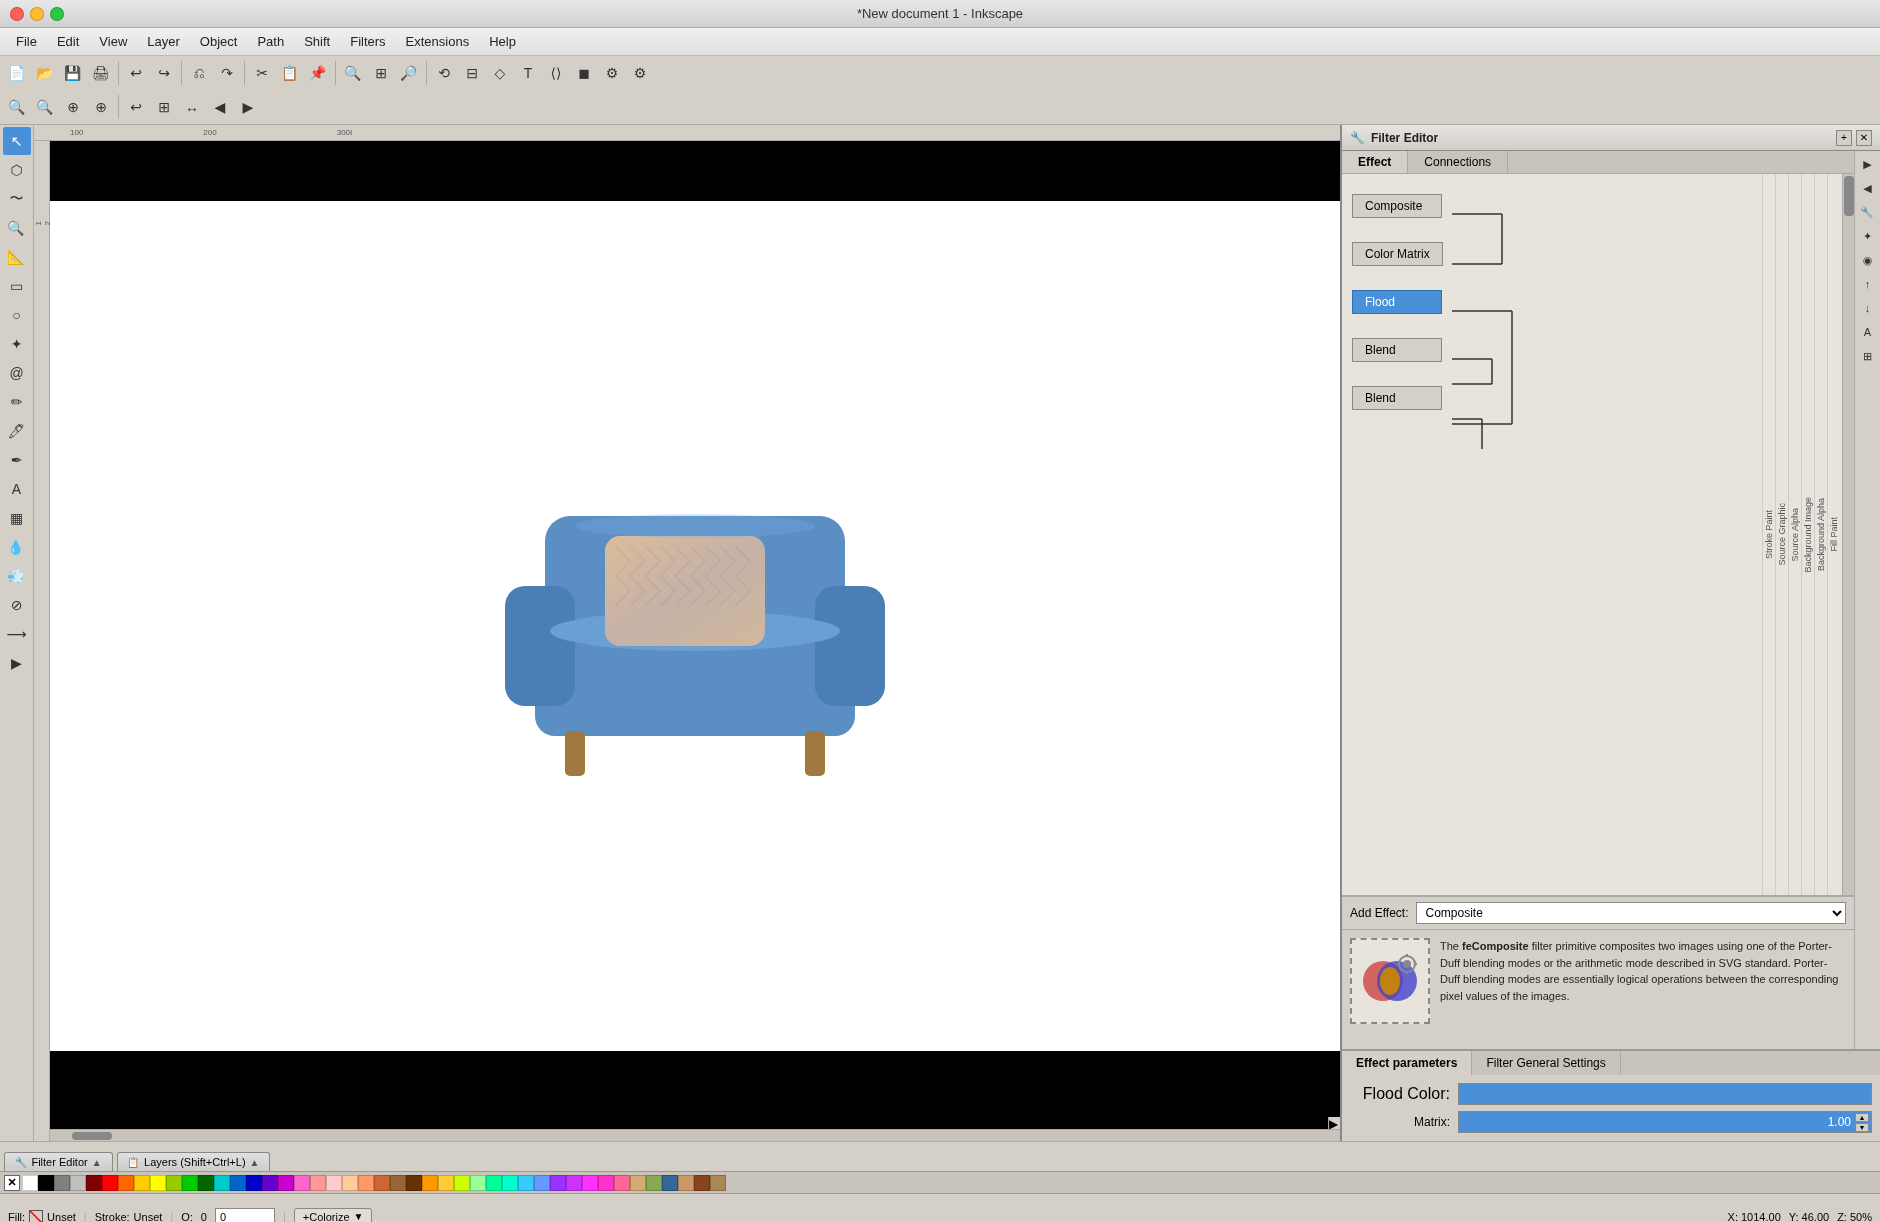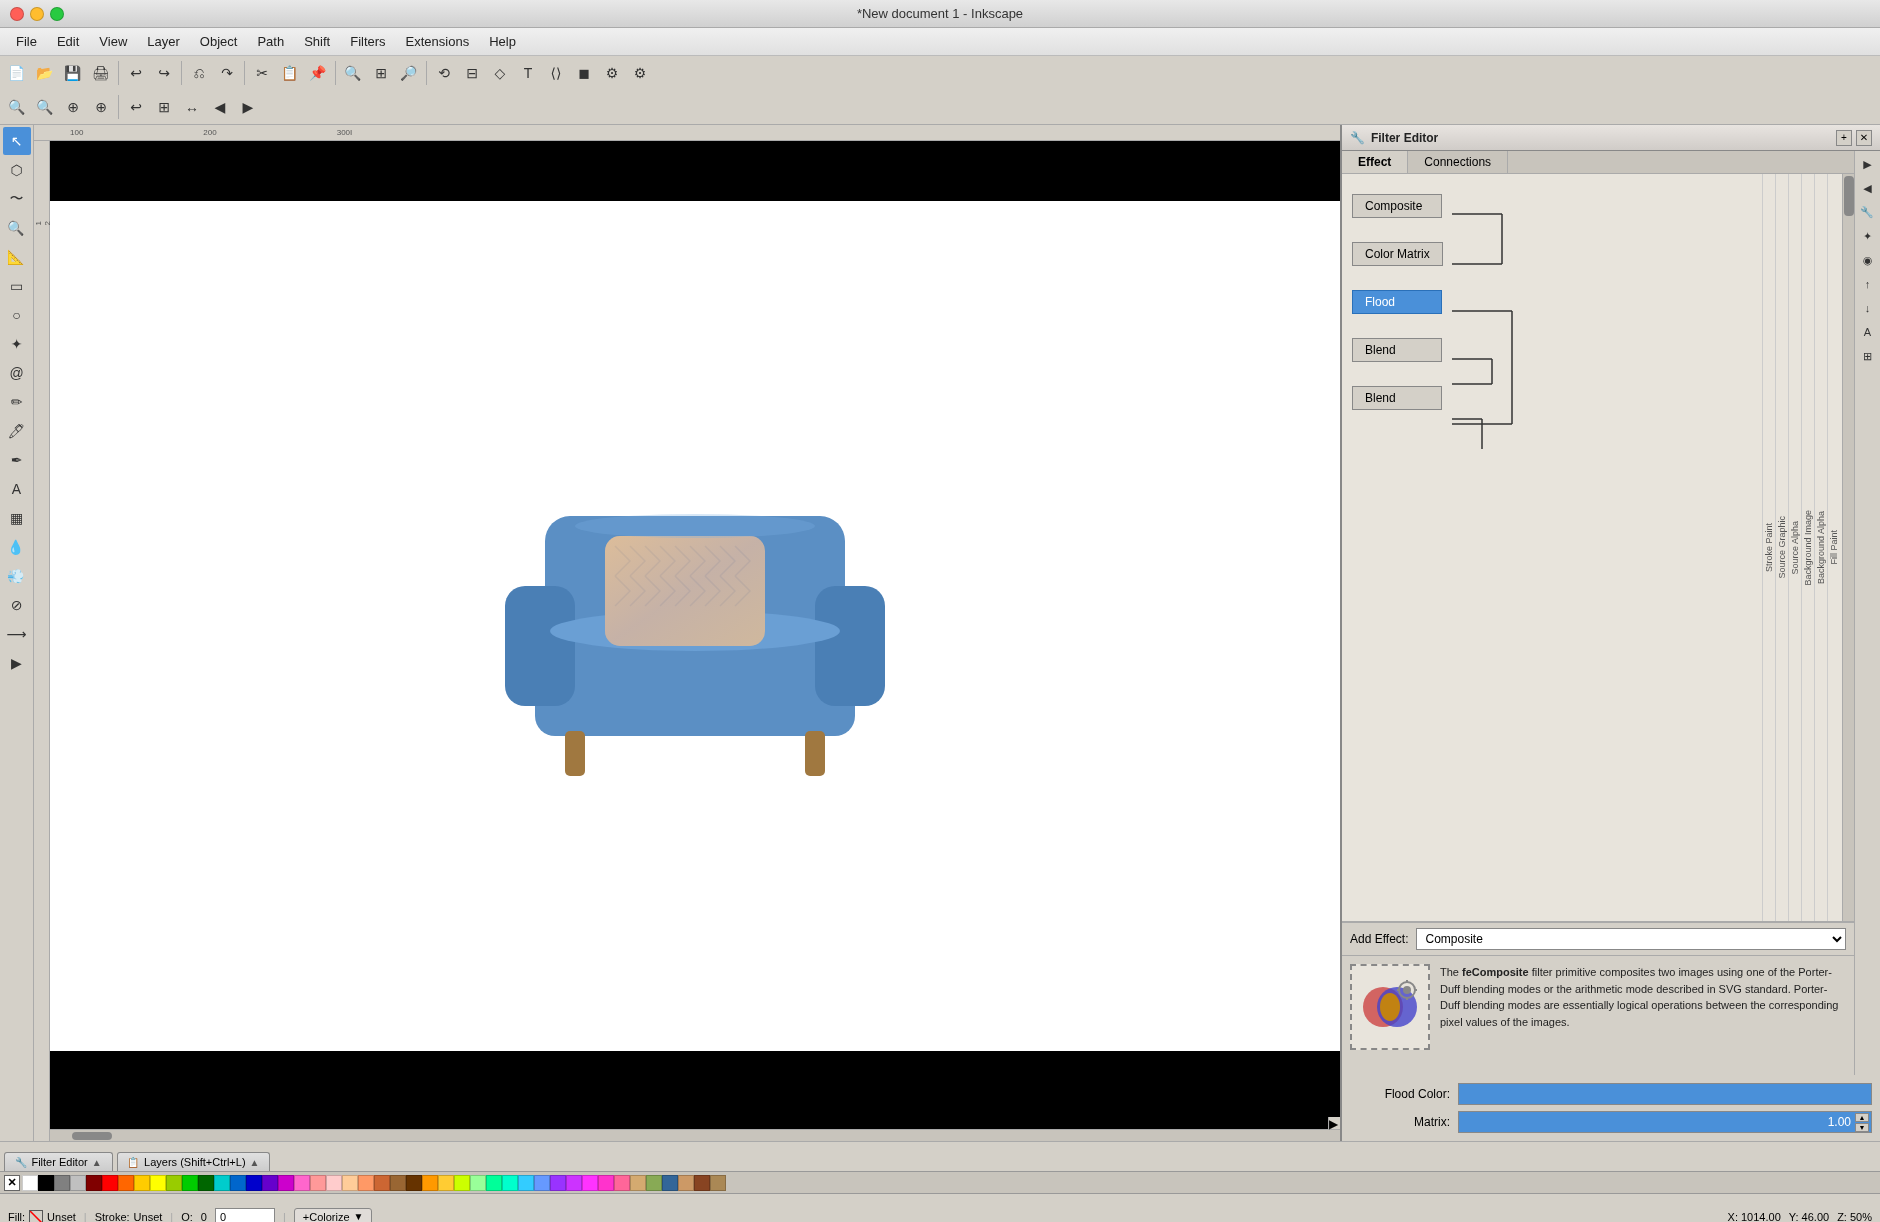--- a/index.html
+++ b/index.html
@@ -511,25 +511,29 @@
         <button style="width:22px; height:22px; background: transparent; border: 1px solid transparent; display:flex; align-items:center; justify-content:center; cursor:pointer; font-size:11px; color:#333;">🔧</button>
         <button style="width:22px; height:22px; background: transparent; border: 1px solid transparent; display:flex; align-items:center; justify-content:center; cursor:pointer; font-size:11px; color:#333;">✦</button>
         <button style="width:22px; height:22px; background: transparent; border: 1px solid transparent; display:flex; align-items:center; justify-content:center; cursor:pointer; font-size:11px; color:#333;">◉</button>
         <button style="width:22px; height:22px; background: transparent; border: 1px solid transparent; display:flex; align-items:center; justify-content:center; cursor:pointer; font-size:11px; color:#333;">↑</button>
         <button style="width:22px; height:22px; background: transparent; border: 1px solid transparent; display:flex; align-items:center; justify-content:center; cursor:pointer; font-size:11px; color:#333;">↓</button>
         <button style="width:22px; height:22px; background: transparent; border: 1px solid transparent; display:flex; align-items:center; justify-content:center; cursor:pointer; font-size:11px; color:#333;">A</button>
         <button style="width:22px; height:22px; background: transparent; border: 1px solid transparent; display:flex; align-items:center; justify-content:center; cursor:pointer; font-size:11px; color:#333;">⊞</button>
       </div>
     </div>
 
+    <div style="display: flex; background: #c8c4bc; border-top: 2px solid #999;">
+      <div style="padding: 5px 14px; font-size: 12px; cursor: pointer; border-right: 1px solid #aaa; background: #d4d0c8; font-weight: bold;">Effect parameters</div>
+      <div style="padding: 5px 14px; font-size: 12px; cursor: pointer; border-right: 1px solid #aaa;">Filter General Settings</div>
+    </div>
 
     <div style="background: #d4d0c8; padding: 8px; display: flex; flex-direction: column; gap: 6px;">
 
       <div style="display: flex; align-items: center; gap: 8px;">
-        <span style="width: 100px; font-size: 12px; text-align: right;">Flood Color:</span>
+        <span style="width: 100px; font-size: 16px; text-align: right;">Flood Color:</span>
         <div style="flex:1; height: 22px; background: #4a90d9; border: 1px solid #888;"></div>
       </div>
 
       <div style="display: flex; align-items: center; gap: 8px;">
         <span style="width: 100px; font-size: 12px; text-align: right;">Matrix:</span>
         <div style="flex:1; height: 22px; background: #4a90d9; border: 1px solid #888; display: flex; align-items: center; justify-content: flex-end; padding-right: 20px; color: white; font-size: 12px; position: relative;">
           <span>1.00</span>
           <div style="position:absolute; right:2px; display:flex; flex-direction:column; gap:1px;">
             <button style="width:14px; height:9px; background:#d4d0c8; border:1px solid #888; font-size:7px; display:flex; align-items:center; justify-content:center; cursor:pointer; line-height:1;">▲</button>
             <button style="width:14px; height:9px; background:#d4d0c8; border:1px solid #888; font-size:7px; display:flex; align-items:center; justify-content:center; cursor:pointer; line-height:1;">▼</button>

